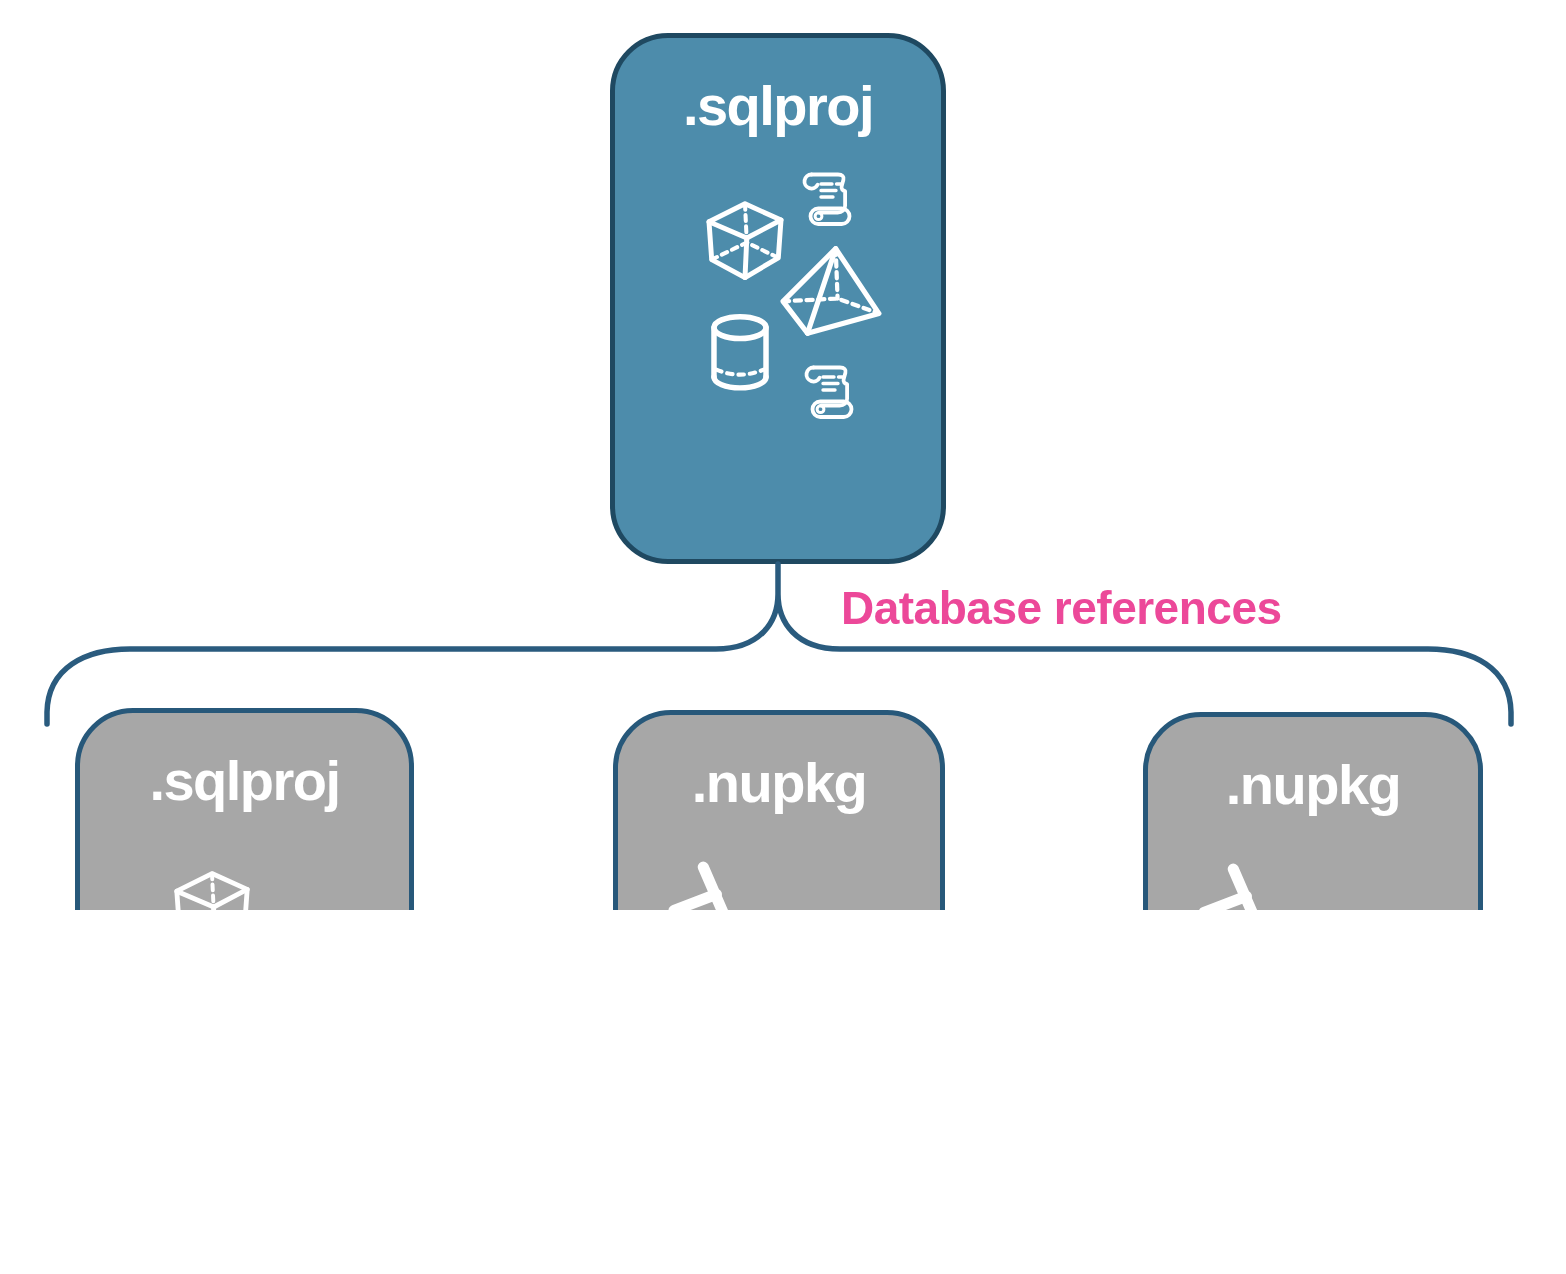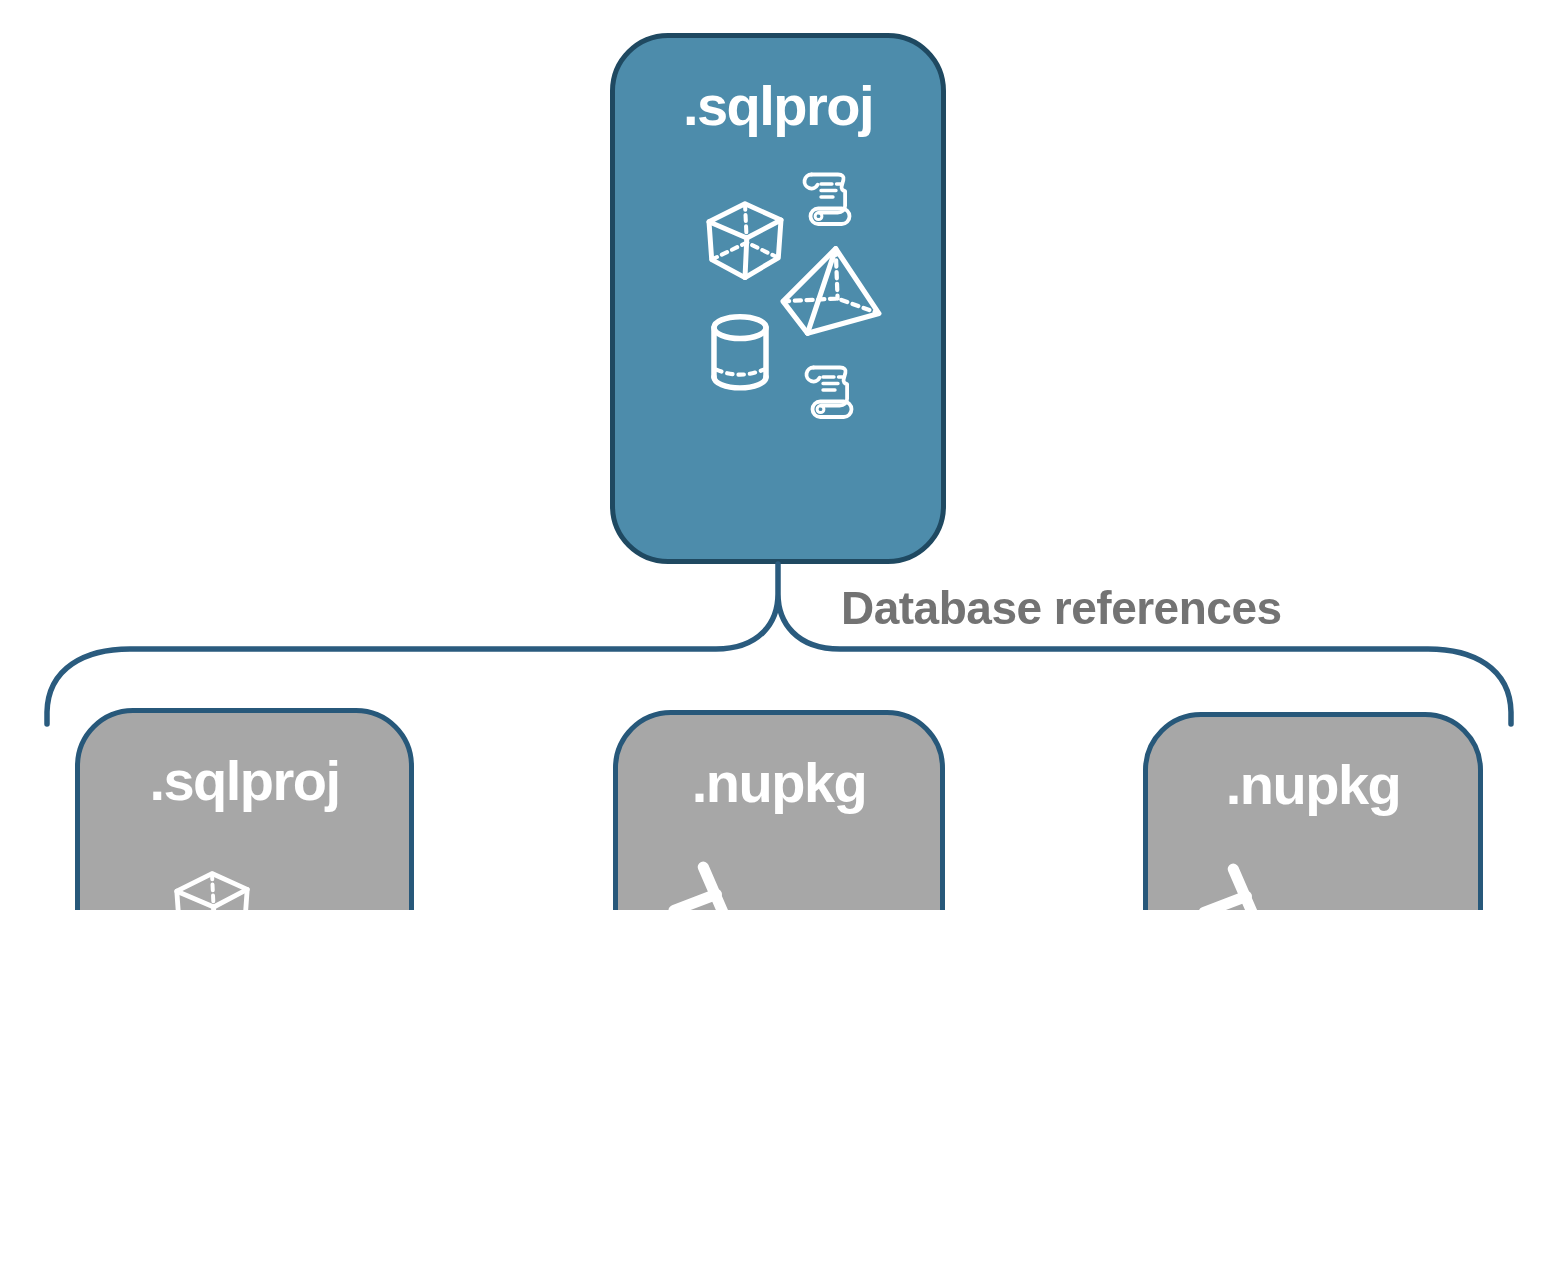--- a/index.html
+++ b/index.html
@@ -28,21 +28,21 @@
   .i-p-scroll2{left:184px;top:323px;width:62px;height:60px;}
   
   .i-c-cube{left:86px;top:150px;width:92px;height:88px;}
   .i-c-pyr{left:161px;top:198px;width:106px;height:94px;}
   .i-c-cyl{left:92px;top:268px;width:68px;height:80px;}
   
   .i-nuget{left:50px;top:144px;width:252px;height:256px;}
   .brace{position:absolute;left:0;top:0;pointer-events:none;}
   .connector-label{
     position:absolute;left:841px;top:581px;height:54px;line-height:54px;
-    font-size:46px;font-weight:bold;color:#737373;letter-spacing:-0.5px;white-space:nowrap;
+    font-size:46px;font-weight:bold;color:#ec4899;letter-spacing:-0.5px;white-space:nowrap;
   }
   .defs-store{position:absolute;width:0;height:0;overflow:hidden;}
 </style>
 </head>
 <body>
 
 <div class="canvas">
 
   <svg class="defs-store" aria-hidden="true">
     <defs>

